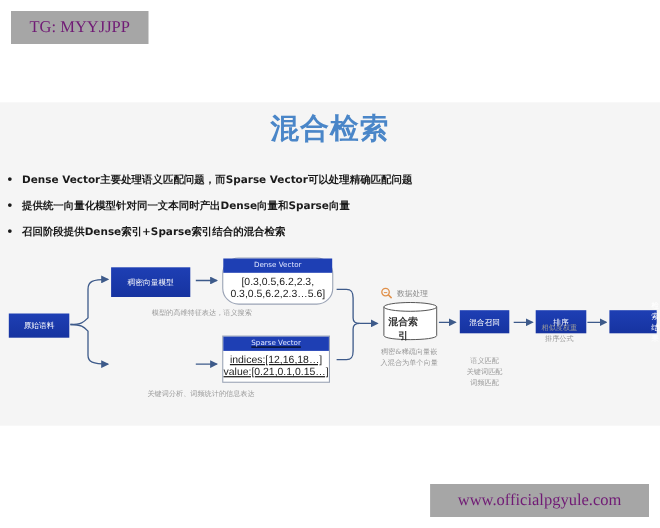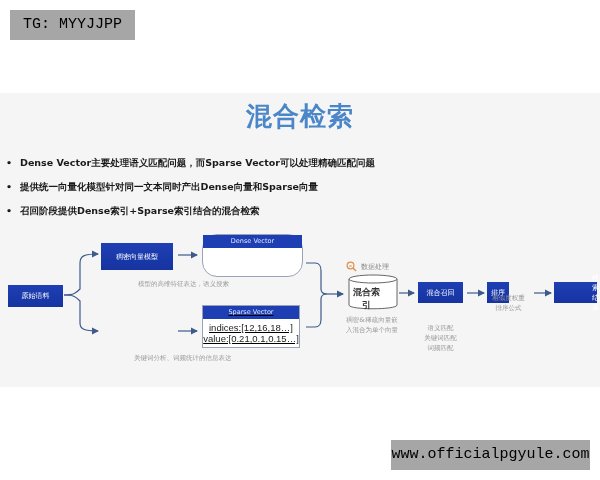--- a/index.html
+++ b/index.html
@@ -1,19 +1,19 @@
 <!DOCTYPE html>
 <html><head>
 <meta charset="utf-8">
 <style>
   * { box-sizing: border-box; margin: 0; padding: 0; }
   html, body { width: 600px; height: 480px; background: #ffffff; overflow: hidden; }
   body { position: relative; font-family: "DejaVu Sans", "Liberation Sans", sans-serif; }
 
-  .wm { position: absolute; background: #a6a6a6; color: #000000; font-family: Liberation Mono, monospace; }
+  .wm { position: absolute; background: #a6a6a6; color: #701a75; font-family: Liberation Serif, serif; }
   .wm-top { left: 10px; top: 10px; width: 125px; height: 30px; font-size: 15px; line-height: 30px; text-align: center; }
   .wm-bottom { left: 391px; top: 440px; width: 199px; height: 30px; font-size: 15px; line-height: 30px; text-align: center; }
 
   .slide { position: absolute; left: 0; top: 93px; width: 600px; height: 294px; background: #f5f5f5; }
 
   .title { position: absolute; left: 0; width: 600px; top: 6px; text-align: center; font-size: 26px; font-weight: bold; color: #4a86c8; letter-spacing: 1px; }
 
   .bullets { position: absolute; left: 6px; top: 64px; }
   .bullet { position: absolute; left: 0; white-space: nowrap; font-size: 9.5px; font-weight: bold; color: #1a1a1a; }
   .bullet .dot { display: inline-block; width: 14px; }
@@ -82,20 +82,24 @@
     </div>
   <div class="box" style="left:101px;top:150px;width:72px;height:27px;">
       <span>稠密向量模型</span>
     </div>
 
   <div class="note" style="left:138px;top:186px;">模型的高维特征表达，语义搜索</div>
   <div class="note" style="left:134px;top:260px;">关键词分析、词频统计的信息表达</div>
 
   <div class="vec" style="left:202px;top:141px;width:101px;height:43px;border-radius:15px;">
     <div class="hd">Dense Vector</div>
+    <div class="bd">
+      <div>[0.3,0.5,6.2,2.3,</div>
+      <div>0.3,0.5,6.2,2.3…5.6]</div>
+    </div>
   </div>
 
   <div class="vec" style="left:202px;top:212px;width:98px;height:43px;text-decoration:underline;">
     <div class="hd">Sparse Vector</div>
     <div class="bd">
       <div>indices:[12,16,18…]</div>
       <div>value:[0.21,0.1,0.15…]</div>
     </div>
   </div>
 
@@ -116,21 +120,21 @@
 
   <div class="box" style="left:418px;top:189px;width:45px;height:21px;">
       <span>混合召回</span>
     </div>
   <div class="note" style="left:422px;top:230px;width:37px;">
     <div>语义匹配</div>
     <div>关键词匹配</div>
     <div>词频匹配</div>
   </div>
 
-  <div class="box" style="left:487px;top:189px;width:22px;height:21px;">
+  <div class="box" style="left:487px;top:189px;width:46px;height:21px;">
       <span>排序</span>
     </div>
   <div class="note" style="left:490px;top:200px;width:37px;">
     <div>相似度权重</div>
     <div>排序公式</div>
   </div>
 
   <div class="box" style="left:554px;top:189px;width:43px;height:21px;padding-left:40px;">
       <span>检索结果</span>
     </div>

